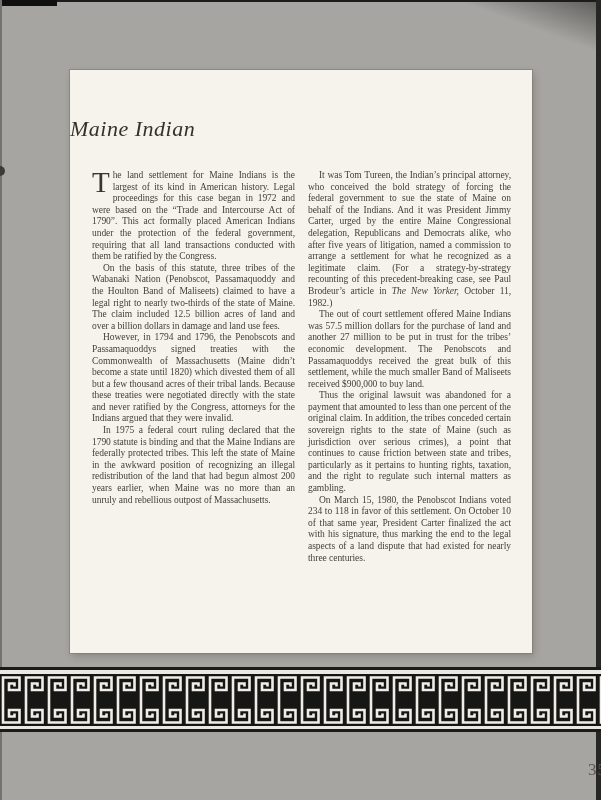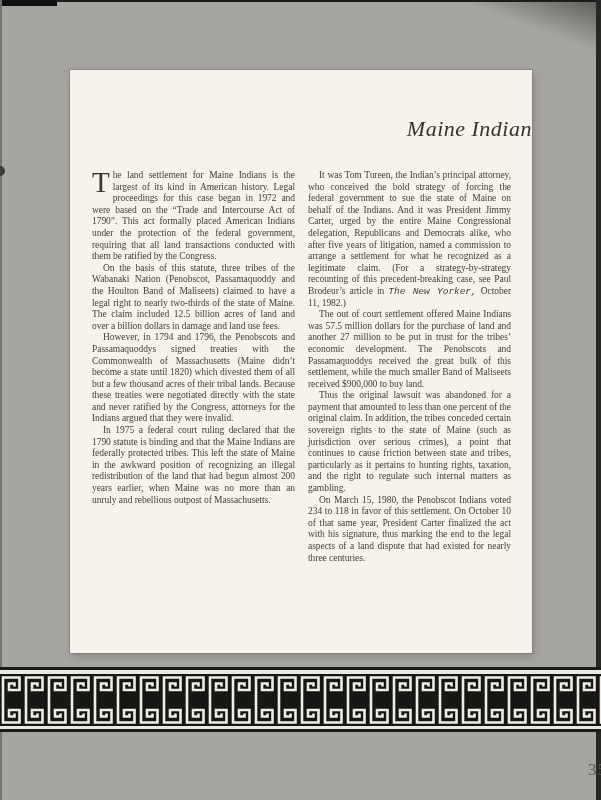--- a/index.html
+++ b/index.html
@@ -27,21 +27,21 @@
     left: 70px; top: 70px;
     width: 462px; height: 583px;
     background: #f5f3ec;
     box-shadow: 0 0 0 1px rgba(125,123,117,.65), 2px 3px 7px rgba(60,60,56,.30);
     overflow: hidden;
     color: #45413a;
   }
 
   .title {
     margin-top: 46px;
-    text-align: right;
+    text-align: left;
     font-style: italic;
     font-size: 22px;
     line-height: 26px;
     color: #35322c;
     letter-spacing: .5px;
   }
 
   .columns {
     display: flex;
     gap: 13px;
@@ -62,21 +62,21 @@
   }
   .col p.first { text-indent: 0; }
 
   .dropcap {
     float: left;
     font-size: 29px;
     line-height: 23px;
     padding: 1px 3px 0 0;
     color: #3a362f;
   }
-  em { font-style: italic; font-family: Liberation Mono, monospace; }
+  em { font-style: italic; }
 
   
   .greek-border { position: absolute; left: 0; top: 667px; width: 601px; }
   .gb-line { height: 3px; background: #1b1b1a; }
   .gb-gap  { height: 4px; background: #eae8e1; }
   .gb-gap2 { height: 3px; background: #eae8e1; }
   .gb-line2{ height: 3px; background: #1b1b1a; }
   .greek-border svg { display: block; }
 
   .page-number {

